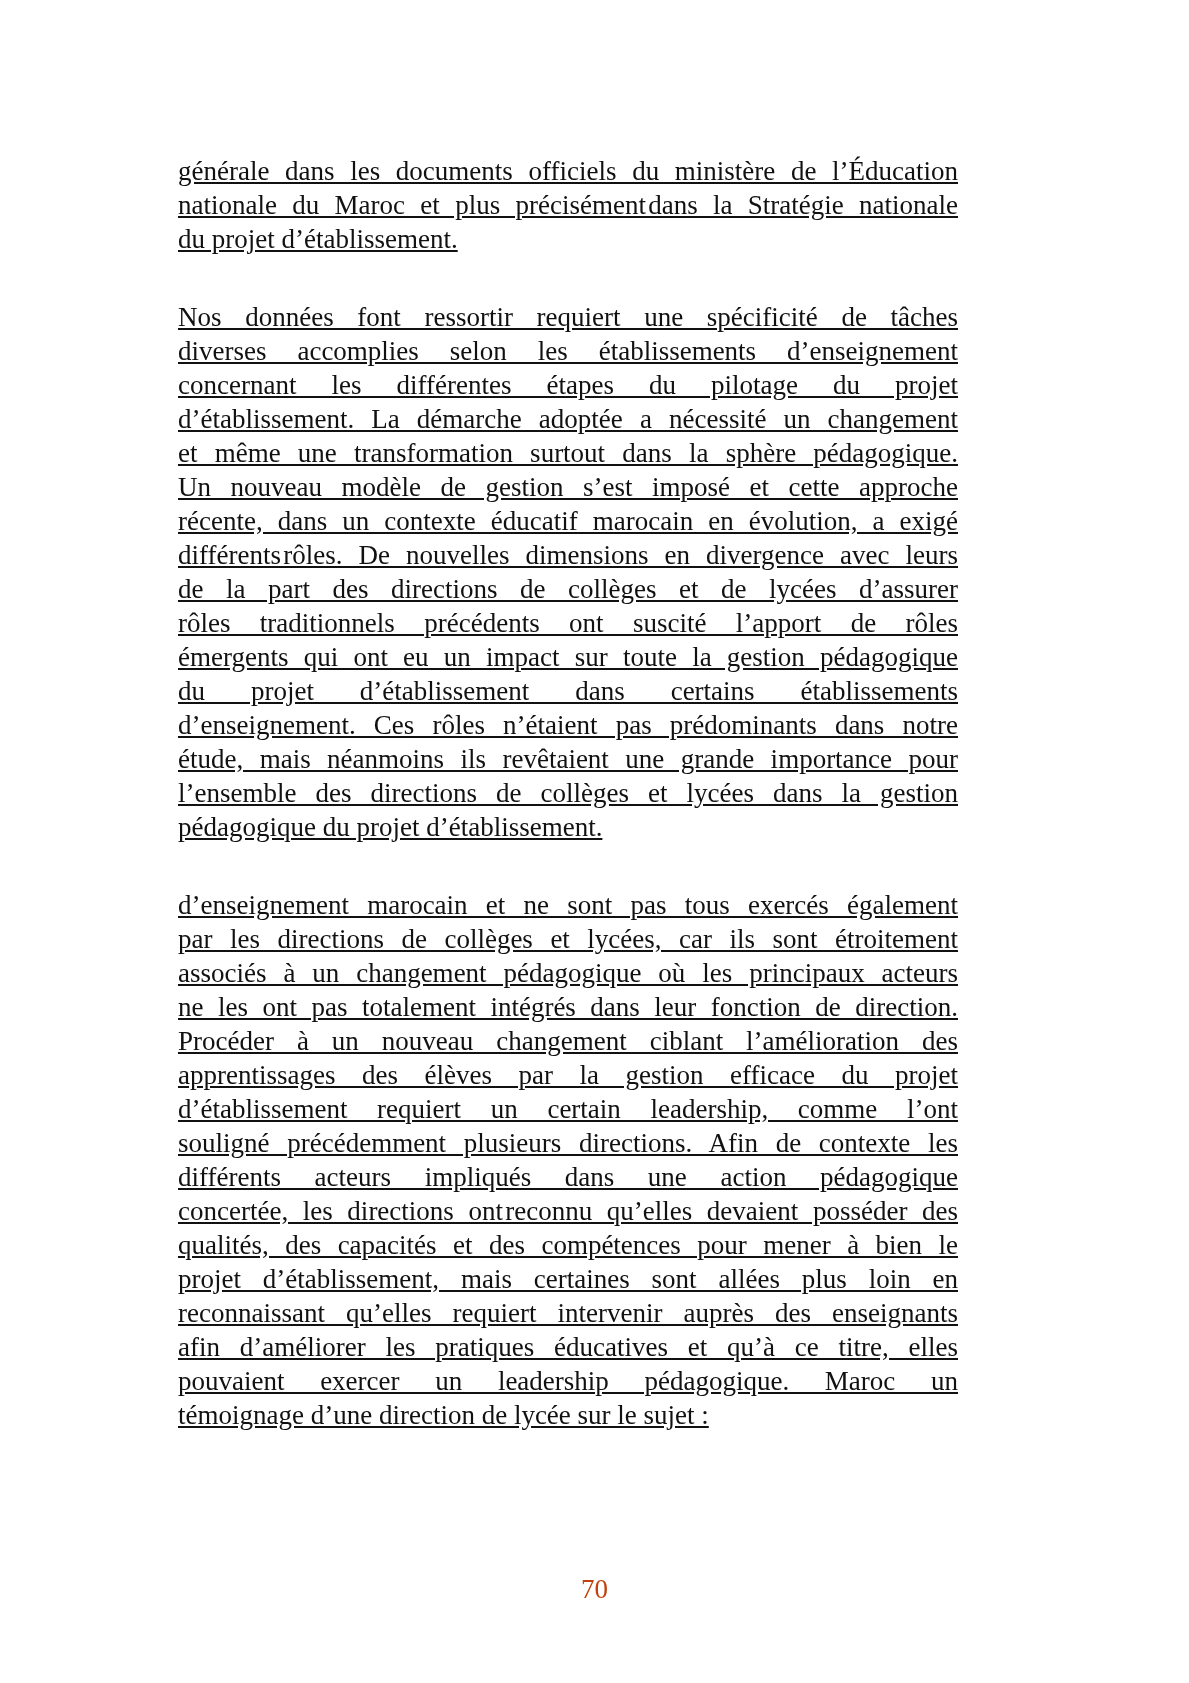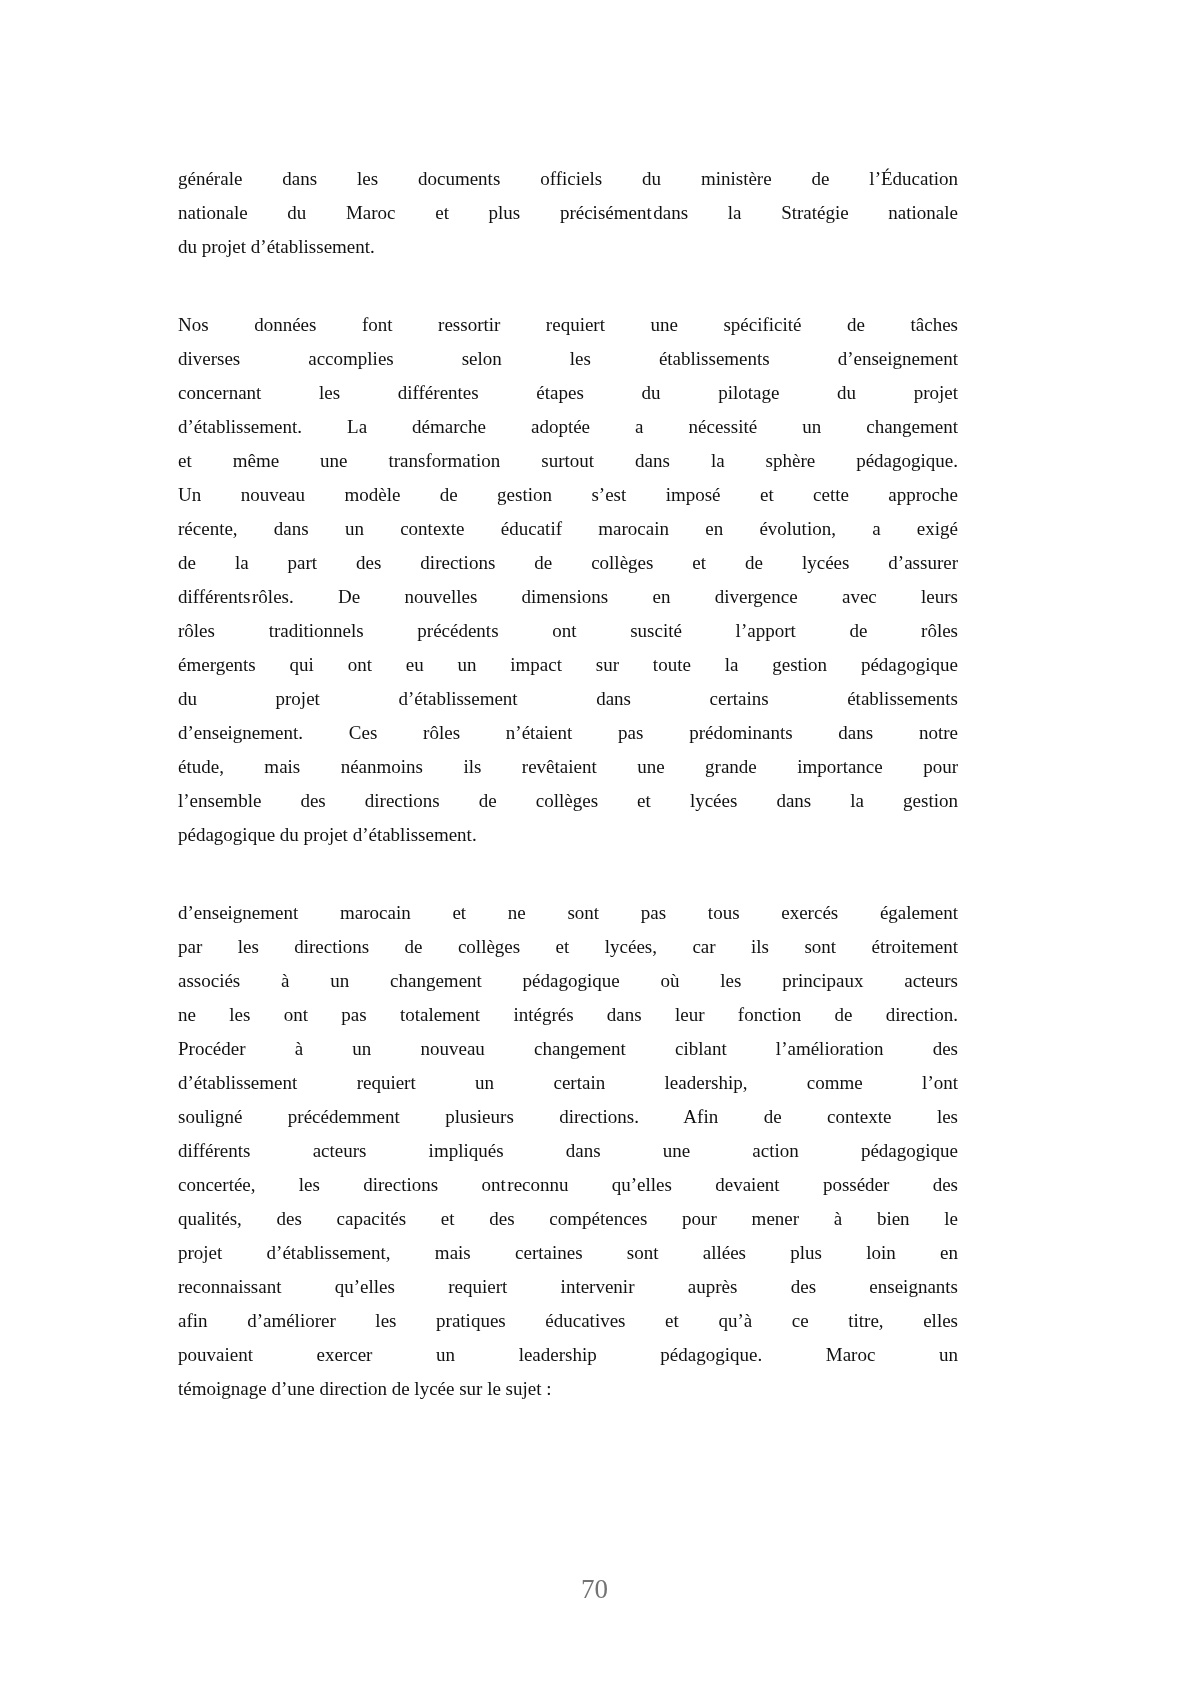--- a/index.html
+++ b/index.html
@@ -12,24 +12,25 @@
     width: 1189px;
     height: 1683px;
     background: #ffffff;
     overflow: hidden;
     font-family: "Liberation Serif", "DejaVu Serif", serif;
     color: #111111;
   }
   .text-block {
     position: absolute;
     left: 178px;
-    top: 162px;
+    top: 154px;
     width: 780px;
-    font-size: 19px;
+    font-size: 27px;
     line-height: 34px;
+    text-decoration: underline;
   }
   .para {
     margin: 0 0 44px 0;
   }
   .line {
     white-space: nowrap;
     text-align: justify;
     text-align-last: justify;
     text-justify: inter-word;
   }
@@ -37,57 +38,58 @@
     text-align-last: left;
   }
   .page-number {
     position: absolute;
     top: 1572px;
     left: 0;
     width: 1189px;
     text-align: center;
     font-size: 27px;
     line-height: 34px;
-    color: #737373;
+    color: #c2410c;
   }
 </style>
 </head>
 <body>
 
 <div class="page">
   <div class="text-block">
       <div class="para">
         <div class="line">générale dans les documents officiels du ministère de l’Éducation</div>
         <div class="line">nationale du Maroc et plus précisément dans la Stratégie nationale</div>
         <div class="line last">du projet d’établissement.</div>
       </div>
       <div class="para">
         <div class="line">Nos données font ressortir requiert une spécificité de tâches</div>
         <div class="line">diverses accomplies selon les établissements d’enseignement</div>
         <div class="line">concernant les différentes étapes du pilotage du projet</div>
         <div class="line">d’établissement. La démarche adoptée a nécessité un changement</div>
         <div class="line">et même une transformation surtout dans la sphère pédagogique.</div>
         <div class="line">Un nouveau modèle de gestion s’est imposé et cette approche</div>
         <div class="line">récente, dans un contexte éducatif marocain en évolution, a exigé</div>
+        <div class="line">différents rôles. De nouvelles dimensions en divergence avec leurs</div>
         <div class="line">de la part des directions de collèges et de lycées d’assurer</div>
-        <div class="line">différents rôles. De nouvelles dimensions en divergence avec leurs</div>
         <div class="line">rôles traditionnels précédents ont suscité l’apport de rôles</div>
         <div class="line">émergents qui ont eu un impact sur toute la gestion pédagogique</div>
         <div class="line">du projet d’établissement dans certains établissements</div>
         <div class="line">d’enseignement. Ces rôles n’étaient pas prédominants dans notre</div>
         <div class="line">étude, mais néanmoins ils revêtaient une grande importance pour</div>
         <div class="line">l’ensemble des directions de collèges et lycées dans la gestion</div>
         <div class="line last">pédagogique du projet d’établissement.</div>
       </div>
       <div class="para">
         <div class="line">d’enseignement marocain et ne sont pas tous exercés également</div>
         <div class="line">par les directions de collèges et lycées, car ils sont étroitement</div>
         <div class="line">associés à un changement pédagogique où les principaux acteurs</div>
         <div class="line">ne les ont pas totalement intégrés dans leur fonction de direction.</div>
         <div class="line">Procéder à un nouveau changement ciblant l’amélioration des</div>
+        <div class="line">apprentissages des élèves par la gestion efficace du projet</div>
         <div class="line">d’établissement requiert un certain leadership, comme l’ont</div>
         <div class="line">souligné précédemment plusieurs directions. Afin de contexte les</div>
         <div class="line">différents acteurs impliqués dans une action pédagogique</div>
         <div class="line">concertée, les directions ont reconnu qu’elles devaient posséder des</div>
         <div class="line">qualités, des capacités et des compétences pour mener à bien le</div>
         <div class="line">projet d’établissement, mais certaines sont allées plus loin en</div>
         <div class="line">reconnaissant qu’elles requiert intervenir auprès des enseignants</div>
         <div class="line">afin d’améliorer les pratiques éducatives et qu’à ce titre, elles</div>
         <div class="line">pouvaient exercer un leadership pédagogique. Maroc un</div>
         <div class="line last">témoignage d’une direction de lycée sur le sujet :</div>

